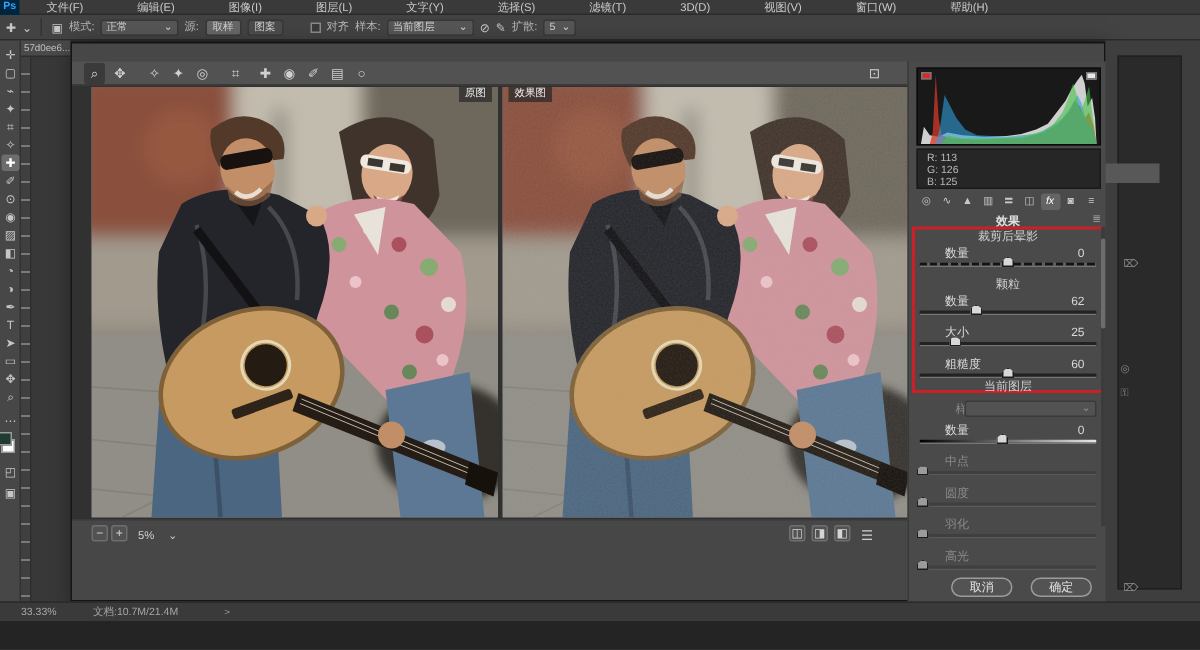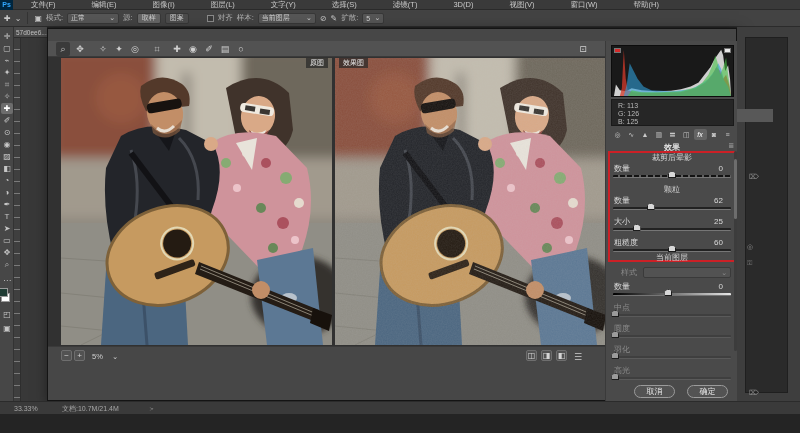--- a/index.html
+++ b/index.html
@@ -47,21 +47,21 @@
 .clip{position:absolute;width:7px;height:5px;border:1px solid #777}
 #rgbbox{position:absolute;left:5px;top:58px;width:123px;height:27px;background:#262626;border:1px solid #1a1a1a;padding:2px 0 0 6px}
 .rgbrow{font-size:7px;color:#b8b8b8;line-height:8px}
 #tabs{position:absolute;left:5px;top:88px;width:123px;height:12px;display:flex;justify-content:space-between}
 .tab{width:13px;height:11px;font-size:7px;color:#c9c9c9;text-align:center;line-height:11px;font-style:normal}
 .tab.sel{background:#646464;border-radius:2px;color:#fff}
 .paneltitle{position:absolute;left:0;top:101px;width:100%;text-align:center;font-size:8px;color:#e0e0e0;font-weight:bold}
 .pmenu{position:absolute;right:4px;top:101px;font-size:7px;color:#aaa}
 #redbox{position:absolute;left:2px;top:110px;width:128px;height:111px;border:2px solid #cc2026}
 .crhdr{position:absolute;left:0;width:100%;text-align:center;font-size:8px;color:#cfcfcf;line-height:1}
-.crlbl{position:absolute;left:8px;font-size:8px;color:#dadada;line-height:1}
+.crlbl{position:absolute;left:24px;font-size:8px;color:#dadada;line-height:1}
 .crval{position:absolute;right:15px;font-size:8px;color:#dadada;line-height:1}
 .dimtxt{color:#8a8a8a}
 .track{position:absolute;left:7px;right:7px;height:3px;background:#222;border-bottom:1px solid #767676;border-radius:1px}
 .track.dash{background:repeating-linear-gradient(90deg,#131313 0 5px,#606060 5px 7px)}
 .track.grad{background:linear-gradient(90deg,#000,#e8e8e8)}
 .track.dim{background:#3f3f3f;border-bottom-color:#5a5a5a}
 .thumb{position:absolute;top:-4px;width:8px;height:7px;background:#d8d8d8;border:1px solid #1c1c1c;clip-path:polygon(50% 0,100% 40%,100% 100%,0 100%,0 40%);transform:translateX(-50%)}
 .track.dim .thumb{background:#9b9b9b}
 .styleline{position:absolute;left:7px;right:7px;height:11px}
 .styledrop{position:absolute;right:0;width:88px;height:11px;background:#525252;border:1px solid #3a3a3a;border-radius:2px;color:#8e8e8e;font-size:7px;line-height:10px;padding:0 3px;display:flex;justify-content:space-between}

